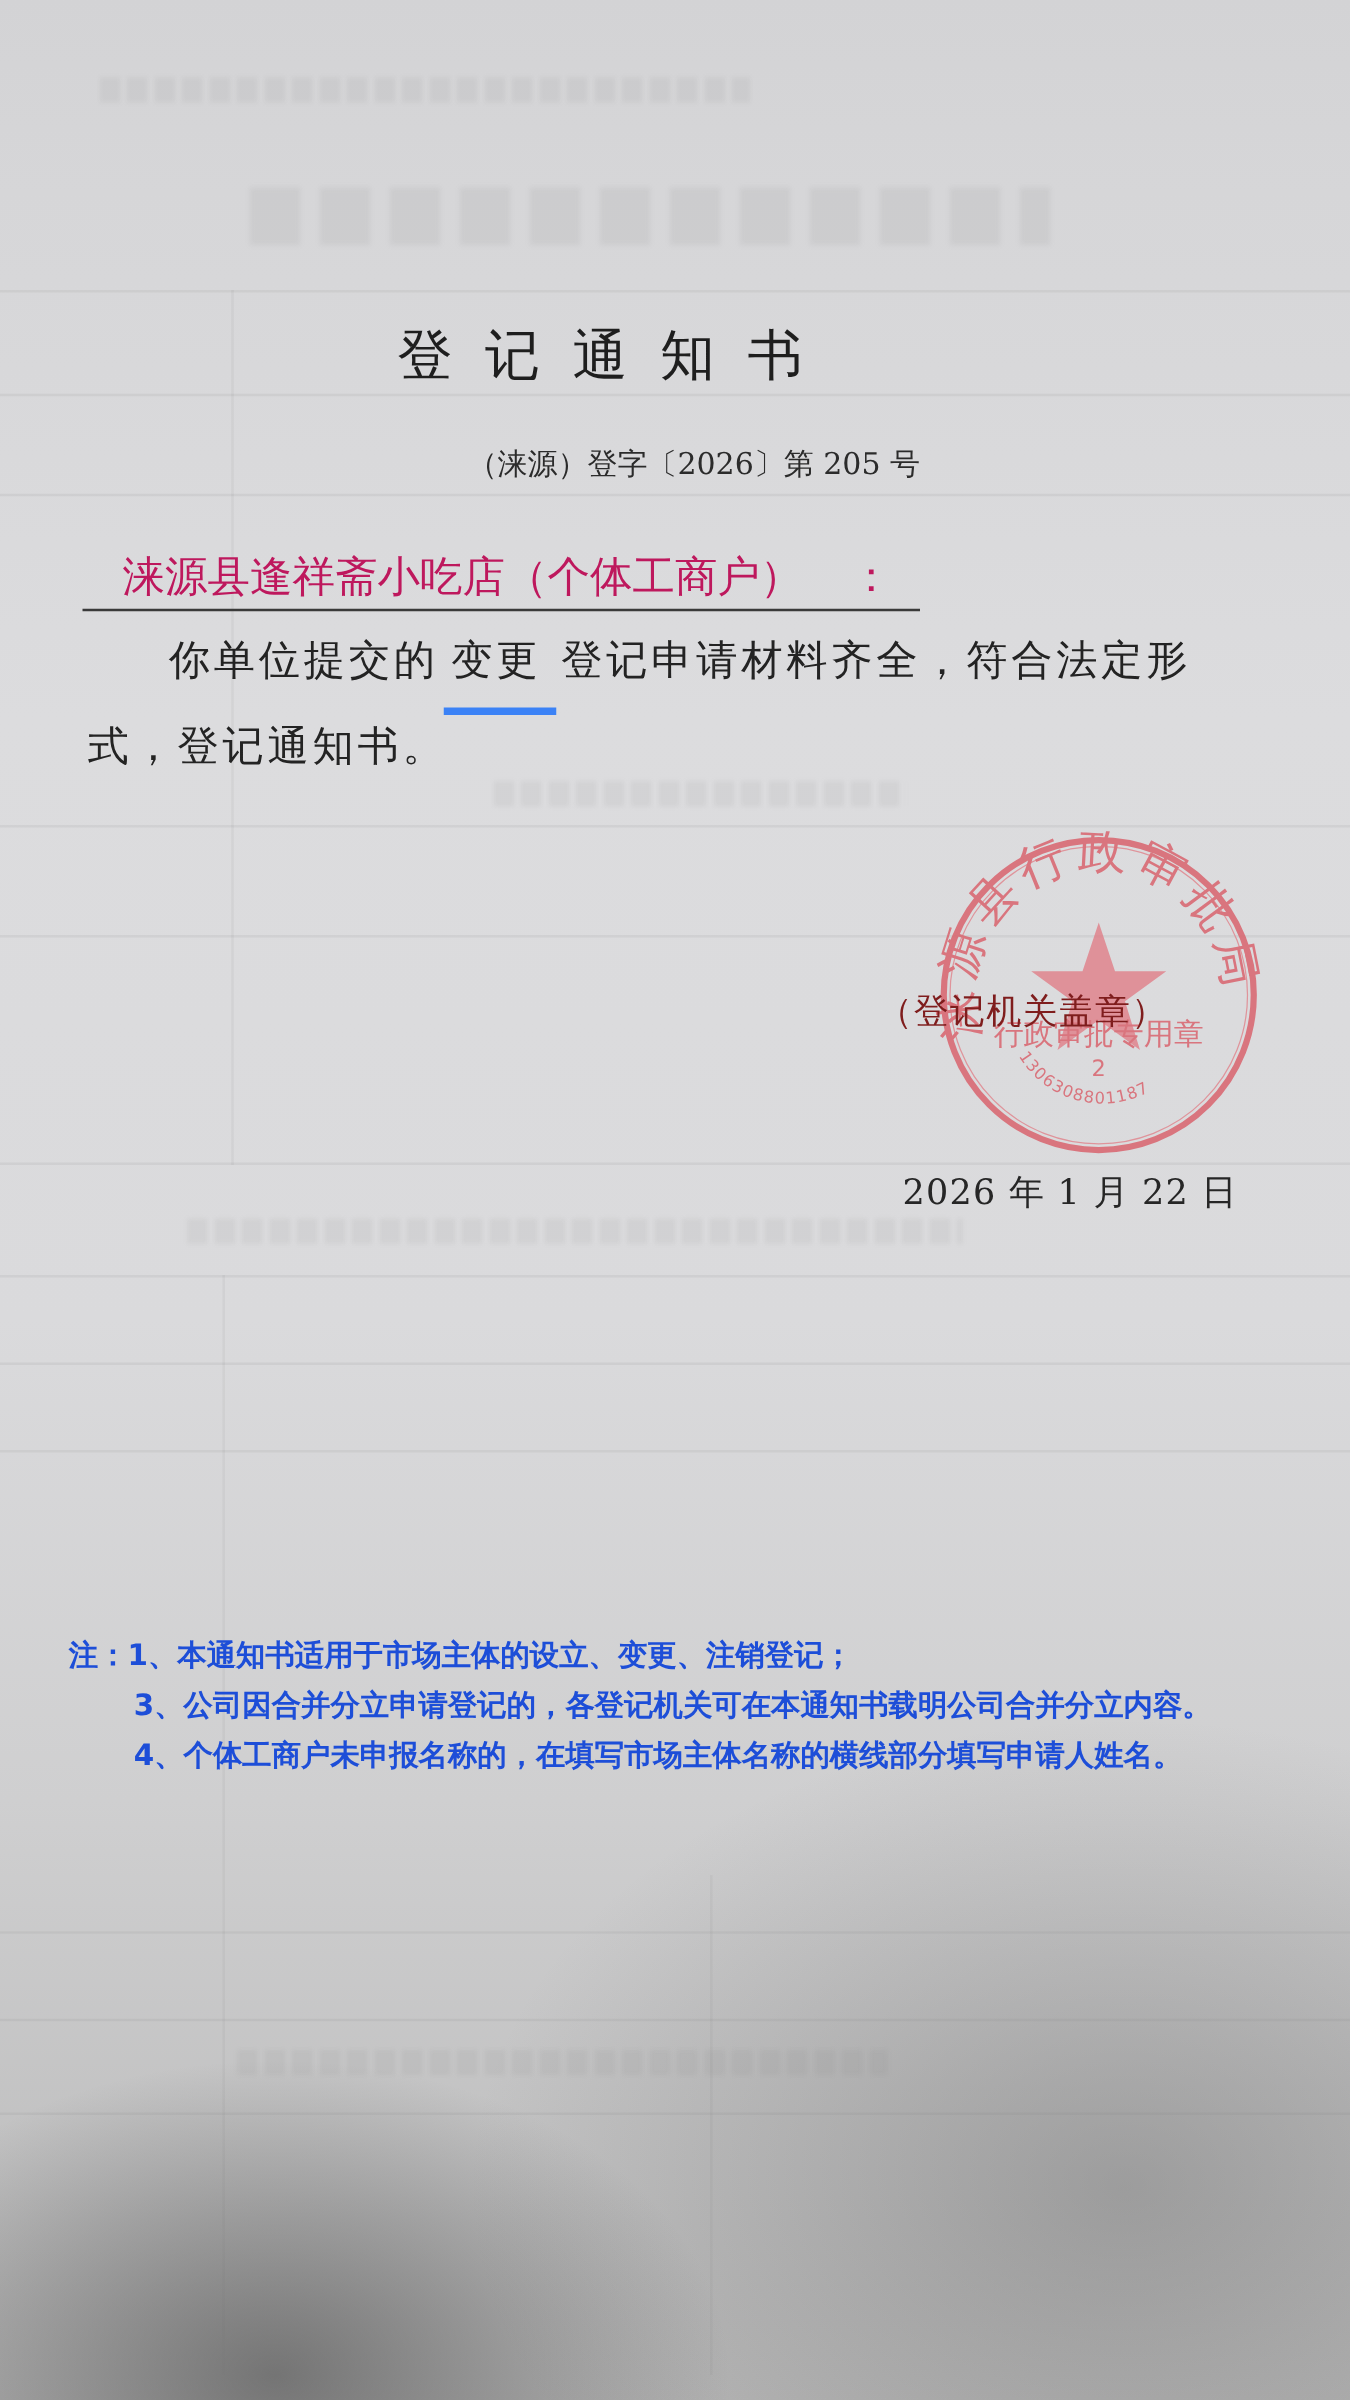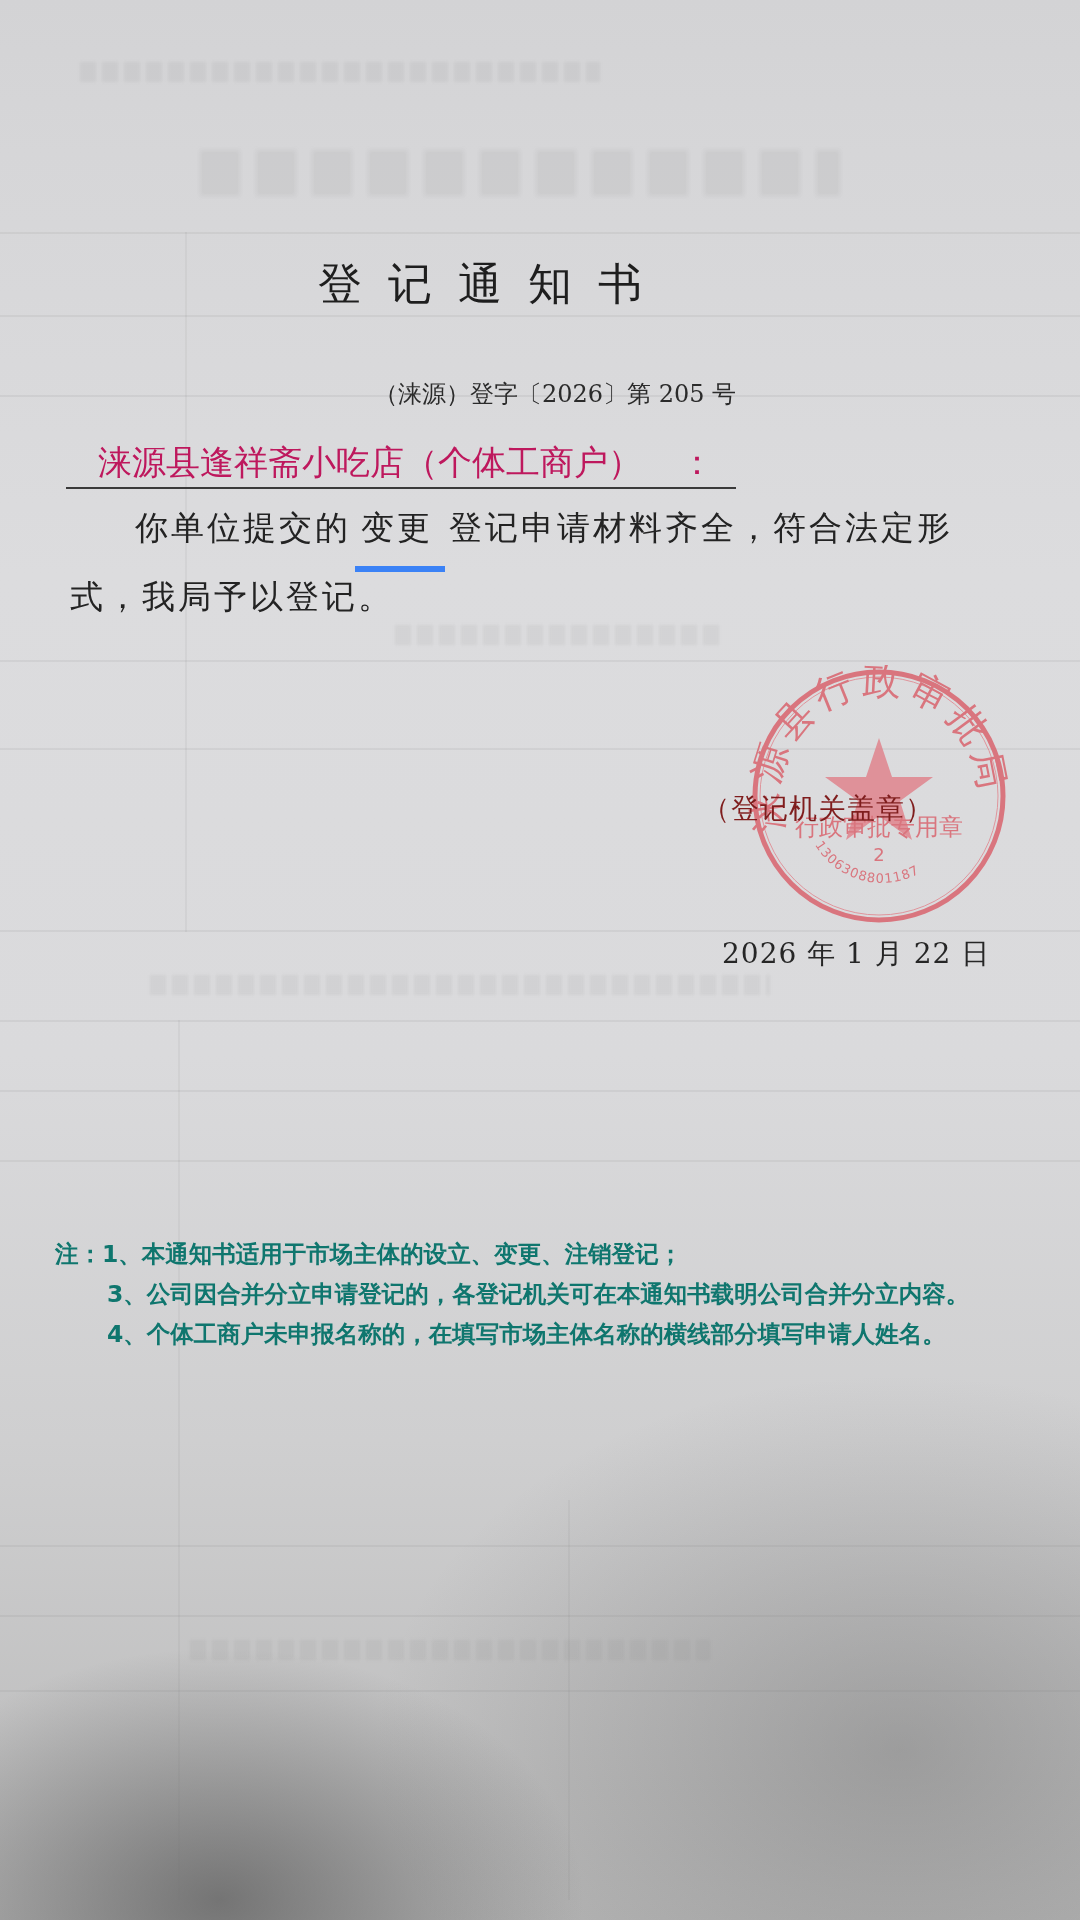--- a/index.html
+++ b/index.html
@@ -54,21 +54,20 @@
     }
     .doc-number {
       position: absolute;
       left: 0; width: 1080px;
       top: 355px;
       text-align: center;
       font-size: 24px;
       color: #2b2b2b;
       padding-left: 30px;
       box-sizing: border-box;
-      margin-top: 23px;
     }
     .addressee {
       position: absolute;
       left: 66px;
       top: 437px;
       width: 670px;
       height: 50px;
       border-bottom: 2px solid #3a3a3a;
       font-family: "DejaVu Sans", "Liberation Sans", sans-serif;
       font-size: 34px;
@@ -120,25 +119,25 @@
       top: 935px;
       font-size: 28px;
       color: #262626;
       letter-spacing: 1px;
       z-index: 3;
     }
 
     .notes {
       position: absolute;
       left: 55px;
-      top: 1234px;
+      top: 1304px;
       width: 1000px;
       font-family: "DejaVu Sans", "Liberation Sans", sans-serif;
       font-size: 23.5px;
-      color: #0f766e;
+      color: #1d4ed8;
       line-height: 40px;
       font-weight: bold;
     }
     .notes .note { white-space: nowrap; }
     .notes .indent { padding-left: 52px; }
     .notes .cont { padding-left: 0; }
   </style>
 </head>
 <body>
 
@@ -169,21 +168,21 @@
 <div class="doc-number">（涞源）登字〔2026〕第 205 号</div>
 
 <div class="addressee">
   <span class="name">涞源县逢祥斋小吃店（个体工商户）</span>
   <span class="colon">：</span>
 </div>
 
 <div class="body-line line1">
   <span>你单位提交的</span><span class="blank-field">变更</span><span>登记申请材料齐全，符合法定形</span>
 </div>
-<div class="body-line line2">式，我局予以登记。</div>
+<div class="body-line line2">式，登记通知书。</div>
 
 <svg class="seal" viewBox="0 0 262 262">
   <defs>
     <path id="sealArc" d="M 42 175 A 100 100 0 1 1 222 170" fill="none"></path>
     <path id="codeArc" d="M 62 170 A 78 78 0 0 0 205 172" fill="none"></path>
   </defs>
   <circle cx="131" cy="131" r="124" fill="none" stroke="#d9646e" stroke-width="5"></circle>
   <circle cx="131" cy="131" r="119" fill="none" stroke="#e08890" stroke-width="1"></circle>
   <text font-family="DejaVu Sans, sans-serif" font-size="38" fill="#d9646e" letter-spacing="6">
     <textPath href="#sealArc" startOffset="3%">涞源县行政审批局</textPath>

